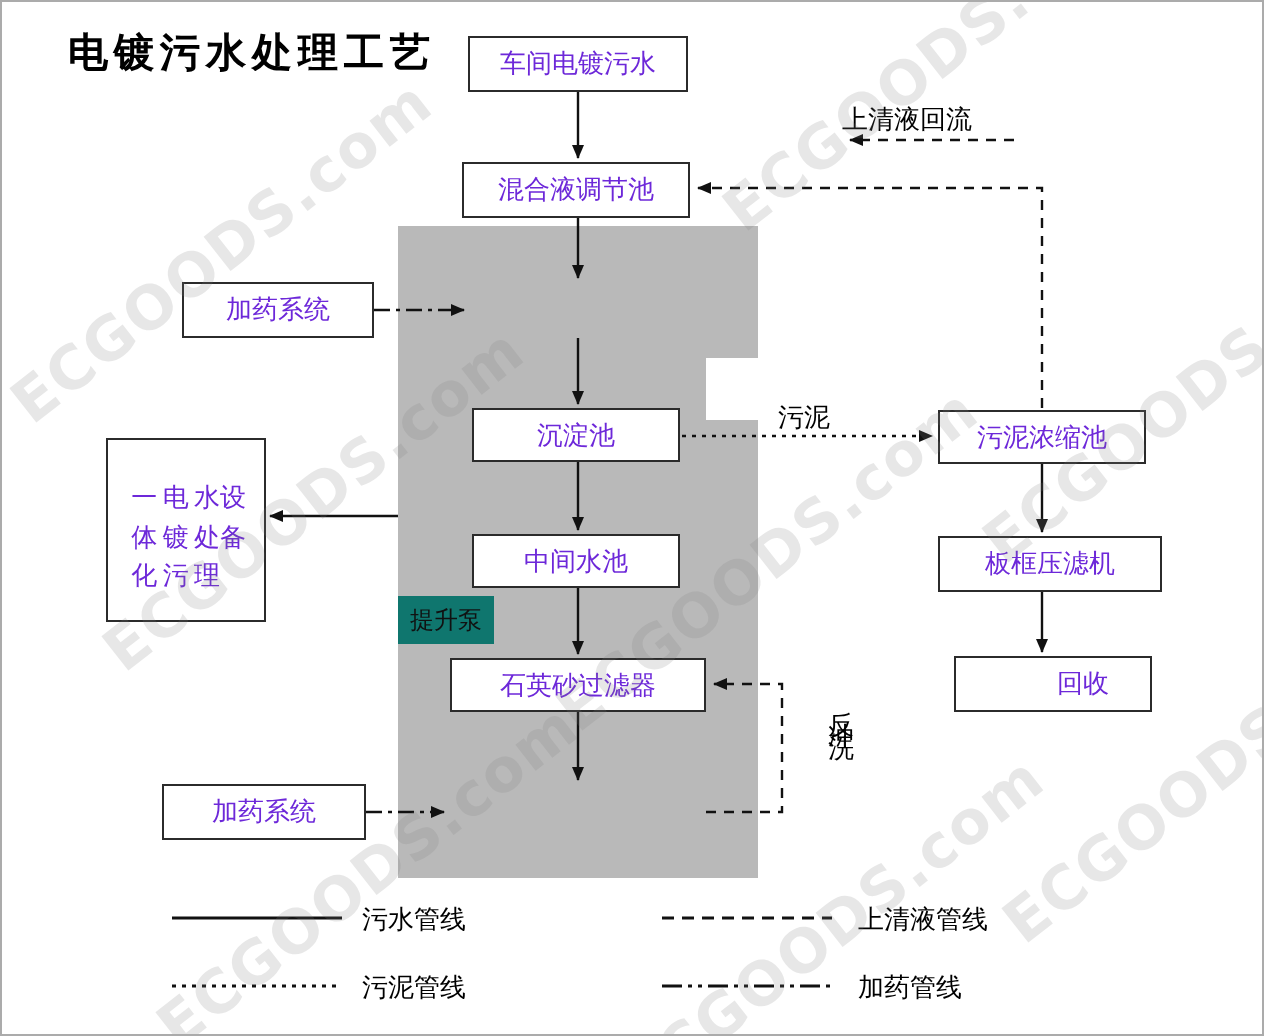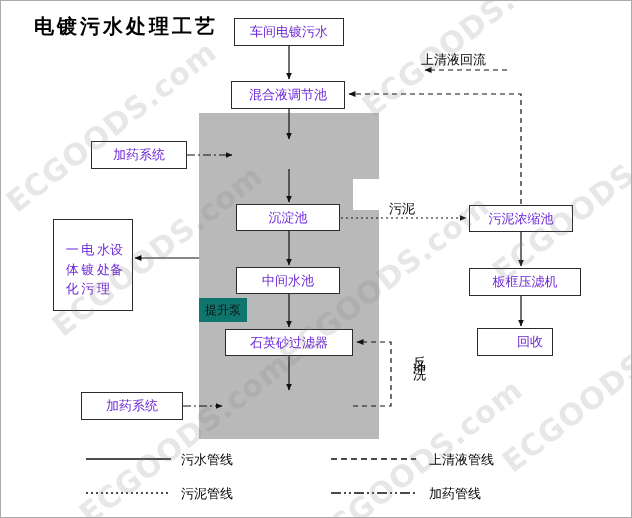--- a/index.html
+++ b/index.html
@@ -95,21 +95,21 @@
     <span>水 处 理</span>
     <span>设 备</span>
   </div>
 
   <div class="box" style="left:468px; top:204px; width:104px; height:27px;">
     <span>污泥浓缩池</span>
   </div>
   <div class="box" style="left:468px; top:267px; width:112px; height:28px;">
     <span>板框压滤机</span>
   </div>
-  <div class="box" style="left:476px; top:327px; width:76px; height:28px;padding-left:30px;">
+  <div class="box" style="left:476px; top:327px; width:99px; height:28px;padding-left:30px;">
     <span>回收</span>
   </div>
 
   <div class="label" style="left:420px; top:50px;">上清液回流</div>
   <div class="label" style="left:388px; top:179px;margin-top:20px;">污泥</div>
   <div class="pump">提升泵</div>
   <div class="label vert" style="left:412px; top:344px; height:72px;">反冲洗</div>
 
   <div class="label" style="left:180px; top:450px;">污水管线</div>
   <div class="label" style="left:428px; top:450px;">上清液管线</div>

